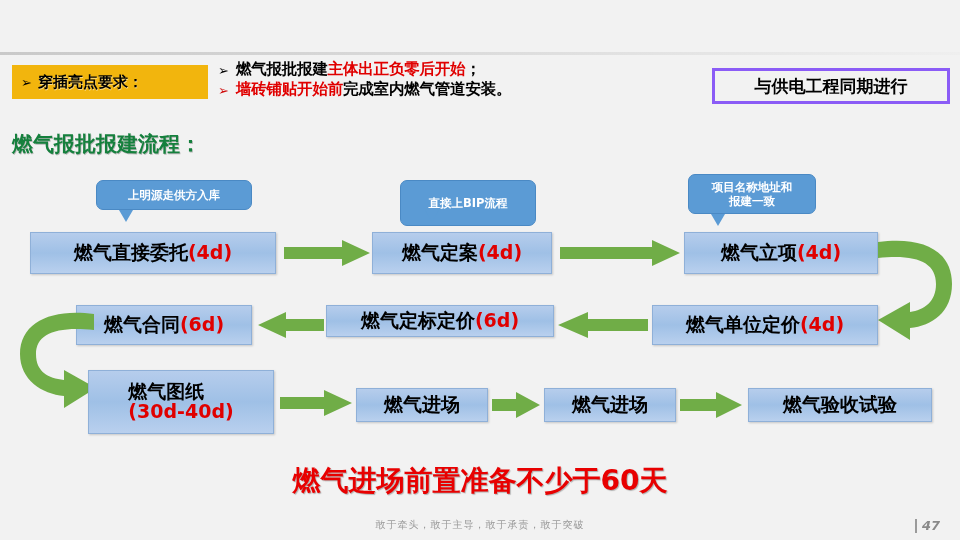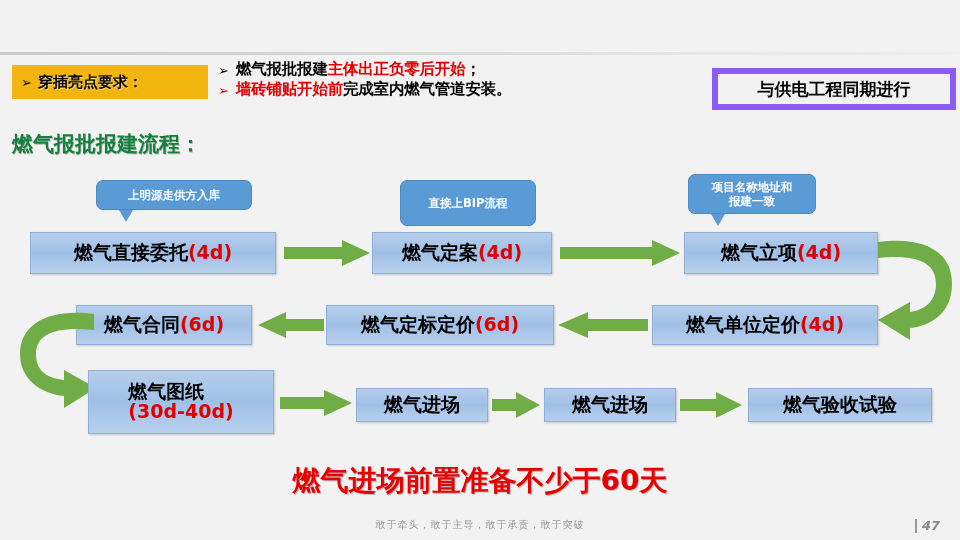--- a/index.html
+++ b/index.html
@@ -41,21 +41,21 @@
   .bline{display:flex;align-items:flex-start;white-space:nowrap;line-height:1.0;margin-bottom:4px;}
   .bline .bmark{font-size:13px;margin-right:7px;margin-top:2px;}
   .bline.b1 .bmark{color:#000;}
   .bline.b2 .bmark{color:#cf0a0a;}
   .bl-txt{font-size:15.5px;font-weight:bold;letter-spacing:-0.2px;}
   .blk{color:#000;margin-top:44px;}
   .red{color:#e00000;}
 
   .note-box{
     position:absolute;left:712px;top:68px;width:232px;height:30px;
-    border:6px solid #8b5cf6;background:#f2f2f2;
+    border:3px solid #8b5cf6;background:#f2f2f2;
     display:flex;align-items:center;justify-content:center;
   }
   .note-box .txt{font-size:17px;font-weight:bold;color:#000;white-space:nowrap;}
 
   
   .sec-title{
     position:absolute;left:12px;top:130px;
     font-size:21px;font-weight:bold;color:#15803d;white-space:nowrap;
     text-shadow:0.8px 0.8px 0 rgba(0,0,0,.25);
   }
@@ -188,21 +188,21 @@
   <div class="node" style="left:76px;top:305px;width:176px;height:40px;">
     <span class="lbl"><span>燃气合同</span><span class="d">(6d)</span></span>
   </div>
 
   <div class="arrow" style="left:258px;top:312px;">
     <svg width="66" height="26" viewBox="0 0 66 26">
       <polygon points="66,7 28,7 28,0 0,13 28,26 28,19 66,19" fill="#70ad47"></polygon>
     </svg>
   </div>
 
-  <div class="node" style="left:326px;top:305px;width:228px;height:40px;">
+  <div class="node" style="left:326px;top:305px;width:228px;height:32px;">
     <span class="lbl"><span>燃气定标定价</span><span class="d">(6d)</span></span>
   </div>
 
   <div class="arrow" style="left:558px;top:312px;">
     <svg width="90" height="26" viewBox="0 0 90 26">
       <polygon points="90,7 30,7 30,0 0,13 30,26 30,19 90,19" fill="#70ad47"></polygon>
     </svg>
   </div>
 
   <div class="node" style="left:652px;top:305px;width:226px;height:40px;">

